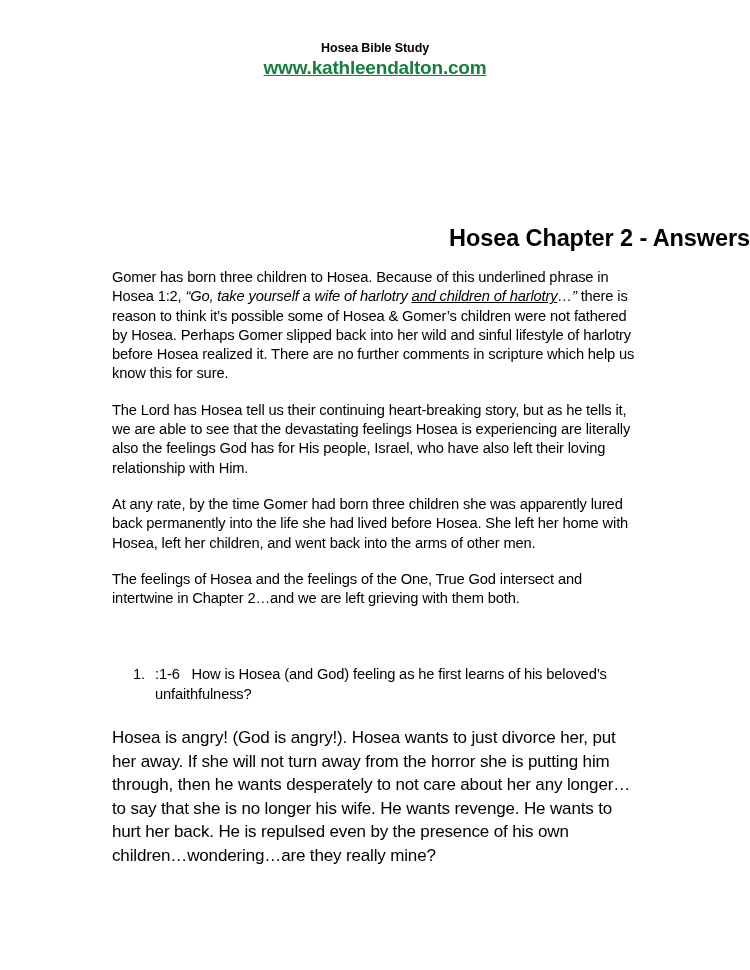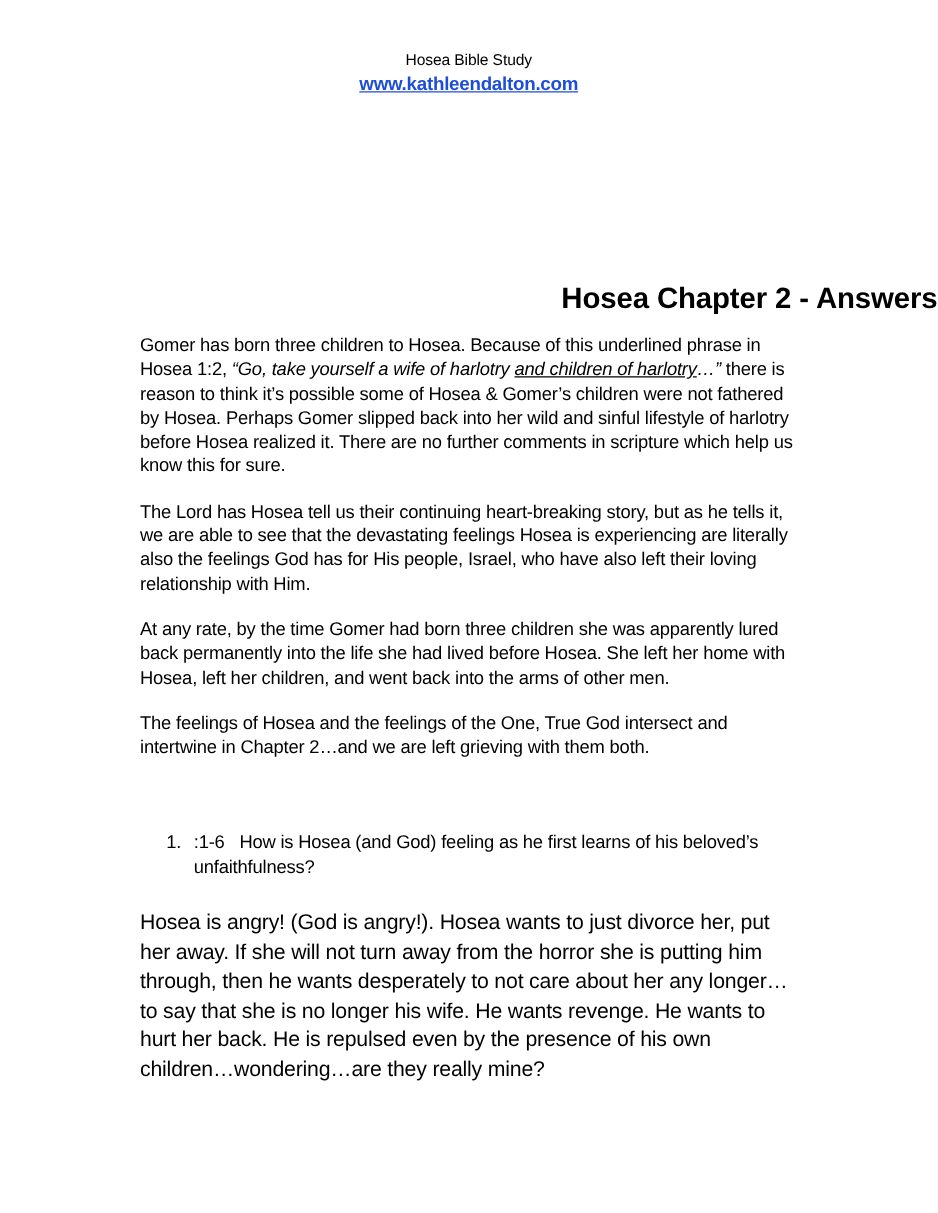--- a/index.html
+++ b/index.html
@@ -23,31 +23,31 @@
   .doc-header {
     position: absolute;
     top: 40px;
     left: 0;
     width: 750px;
     text-align: center;
     line-height: 17px;
   }
   .doc-header .hdr-line {
     font-size: 12.5px;
-    font-weight: normal;
+    font-weight: bold;
     letter-spacing: -0.1px;
     display: block;
     text-align: center;
   }
   .doc-header .hdr-url {
     display: inline-block;
     margin-top: 2px;
-    font-size: 15px;
+    font-size: 19px;
     font-weight: bold;
-    color: #1d4ed8;
+    color: #15803d;
     text-decoration: underline;
     letter-spacing: -0.2px;
     text-align: center;
   }
 
   
   .doc-title {
     position: absolute;
     top: 209px;
     left: 0;

